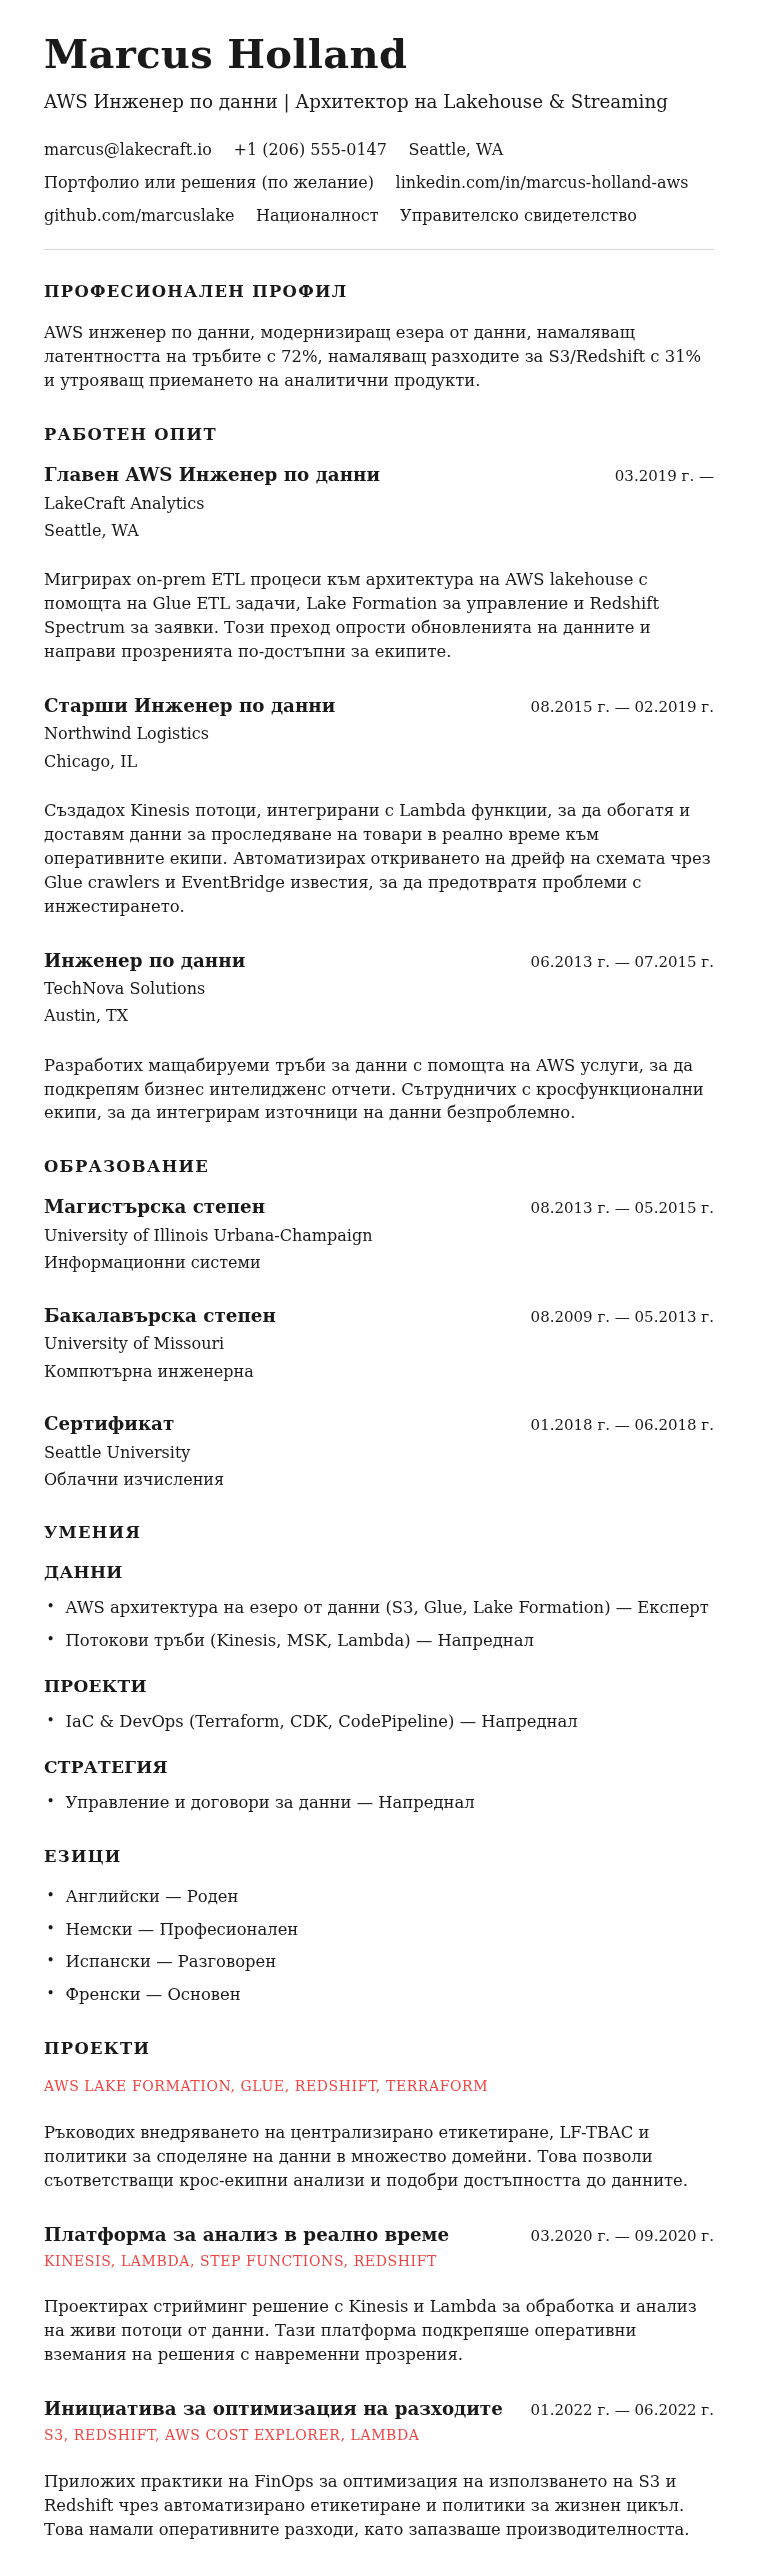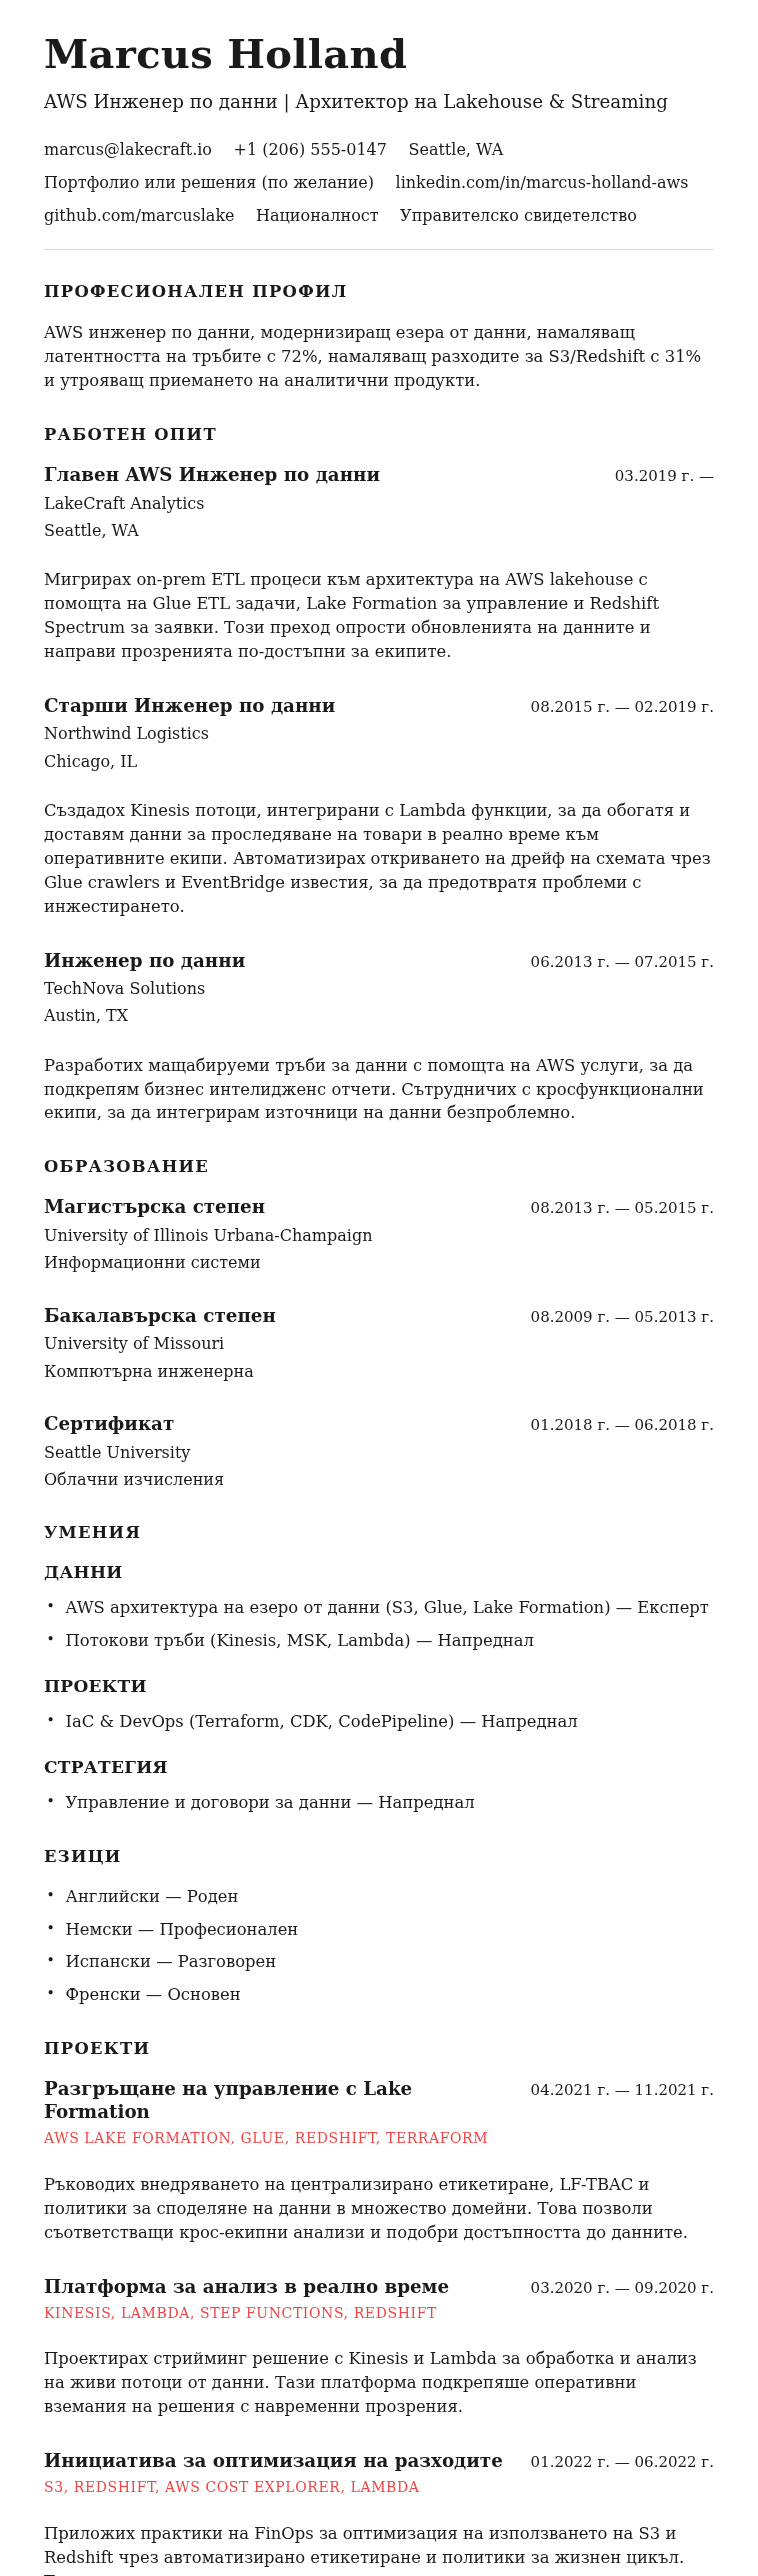--- a/index.html
+++ b/index.html
@@ -168,24 +168,20 @@
       <li><span>Немски — Професионален</span></li>
       <li><span>Испански — Разговорен</span></li>
       <li><span>Френски — Основен</span></li>
     </ul>
   </section>
 
   <section>
     <h2 class="sec-title">ПРОЕКТИ</h2>
 
     <div class="entry">
-      <div class="entry-head">
-        <span class="entry-title">Разгръщане на управление с Lake Formation</span>
-        <span class="entry-date">04.2021 г. — 11.2021 г.</span>
-      </div>
       <div class="entry-tags">AWS LAKE FORMATION, GLUE, REDSHIFT, TERRAFORM</div>
       <p class="entry-desc">Ръководих внедряването на централизирано етикетиране, LF-TBAC и политики за споделяне на данни в множество домейни. Това позволи съответстващи крос-екипни анализи и подобри достъпността до данните.</p>
     </div>
 
     <div class="entry">
       <div class="entry-head">
         <span class="entry-title">Платформа за анализ в реално време</span>
         <span class="entry-date">03.2020 г. — 09.2020 г.</span>
       </div>
       <div class="entry-tags">KINESIS, LAMBDA, STEP FUNCTIONS, REDSHIFT</div>

